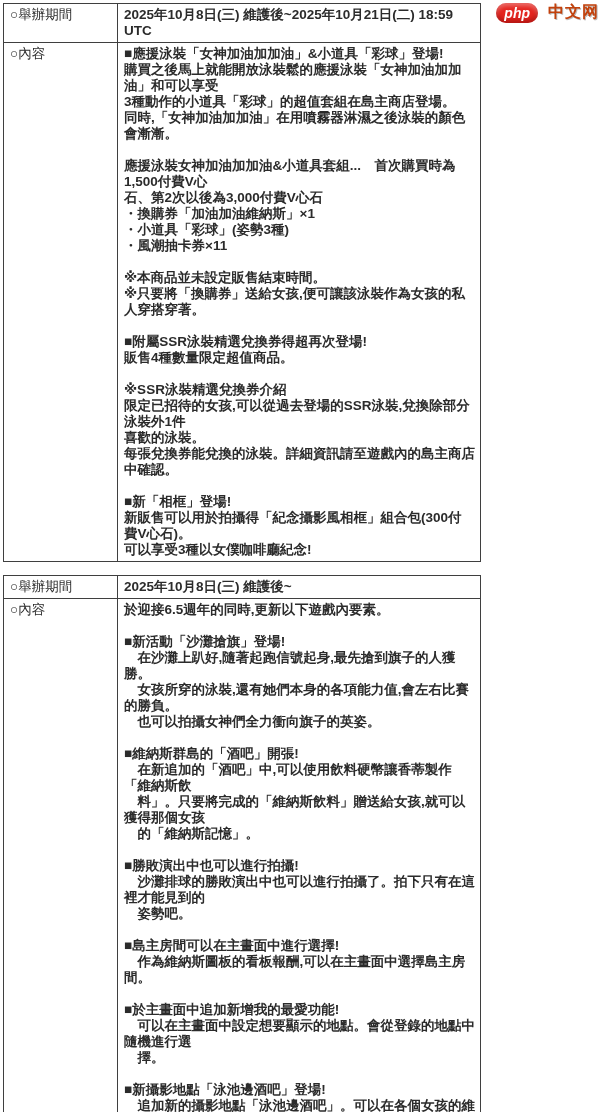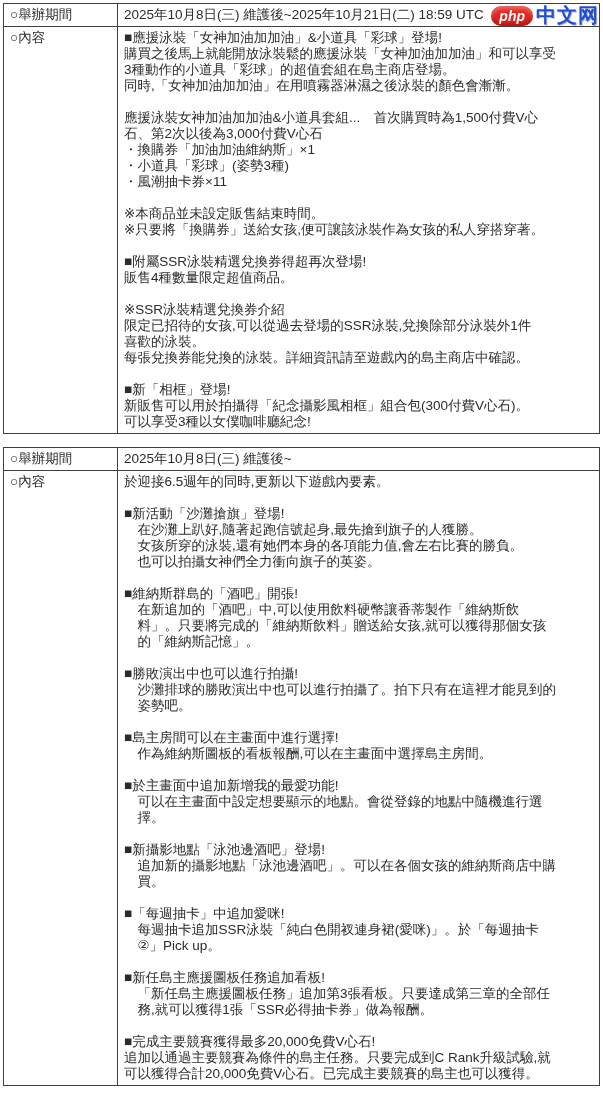--- a/index.html
+++ b/index.html
@@ -16,70 +16,71 @@
     box-sizing: border-box;
     padding: 3px 3px 4px 3px;
     background: #ffffff;
   }
   .site-logo {
     position: absolute;
     top: 2px;
     right: 4px;
     display: flex;
     align-items: center;
-    gap: 3px;
+    gap: 10px;
     cursor: pointer;
   }
   .logo-badge {
     display: inline-block;
     background: #e4251f;
     color: #ffffff;
     font-weight: bold;
     font-style: italic;
     font-size: 14px;
     line-height: 18px;
     padding: 1px 8px;
     border-radius: 12px;
     box-shadow: inset 0 -3px 4px rgba(120,0,0,.45), inset 0 3px 4px rgba(255,255,255,.35);
   }
   .logo-site {
     font-weight: 900;
-    font-size: 20px;
-    color: #1d4ed8;
+    font-size: 16px;
+    color: #c2410c;
     letter-spacing: 1px;
     text-shadow: 1px 1px 0 #bbbbbb;
   }
   .section-title {
     font-size: 13.5px;
     line-height: 18px;
     text-decoration: underline;
     margin: 2px 0 3px 0;
   }
   .section + .section {
     margin-top: 13px;
   }
   table.info-table {
     border-collapse: collapse;
-    width: 597px;
+    width: 478px;
     table-layout: fixed;
   }
   table.info-table td {
     border: 1px solid #3f3f3f;
     vertical-align: top;
     font-size: 13.5px;
     line-height: 16px;
     padding: 3px 5px 3px 6px;
     box-sizing: border-box;
   }
   td.row-label {
     width: 114px;
   }
   td.row-value {
     white-space: pre-wrap;
     overflow-wrap: break-word;
+    font-weight: bold;
   }
 </style>
 </head>
 <body>
 
 <div class="page">
 
   <div class="site-logo">
     <span class="logo-badge">php</span>
     <span class="logo-site">中文网</span>

